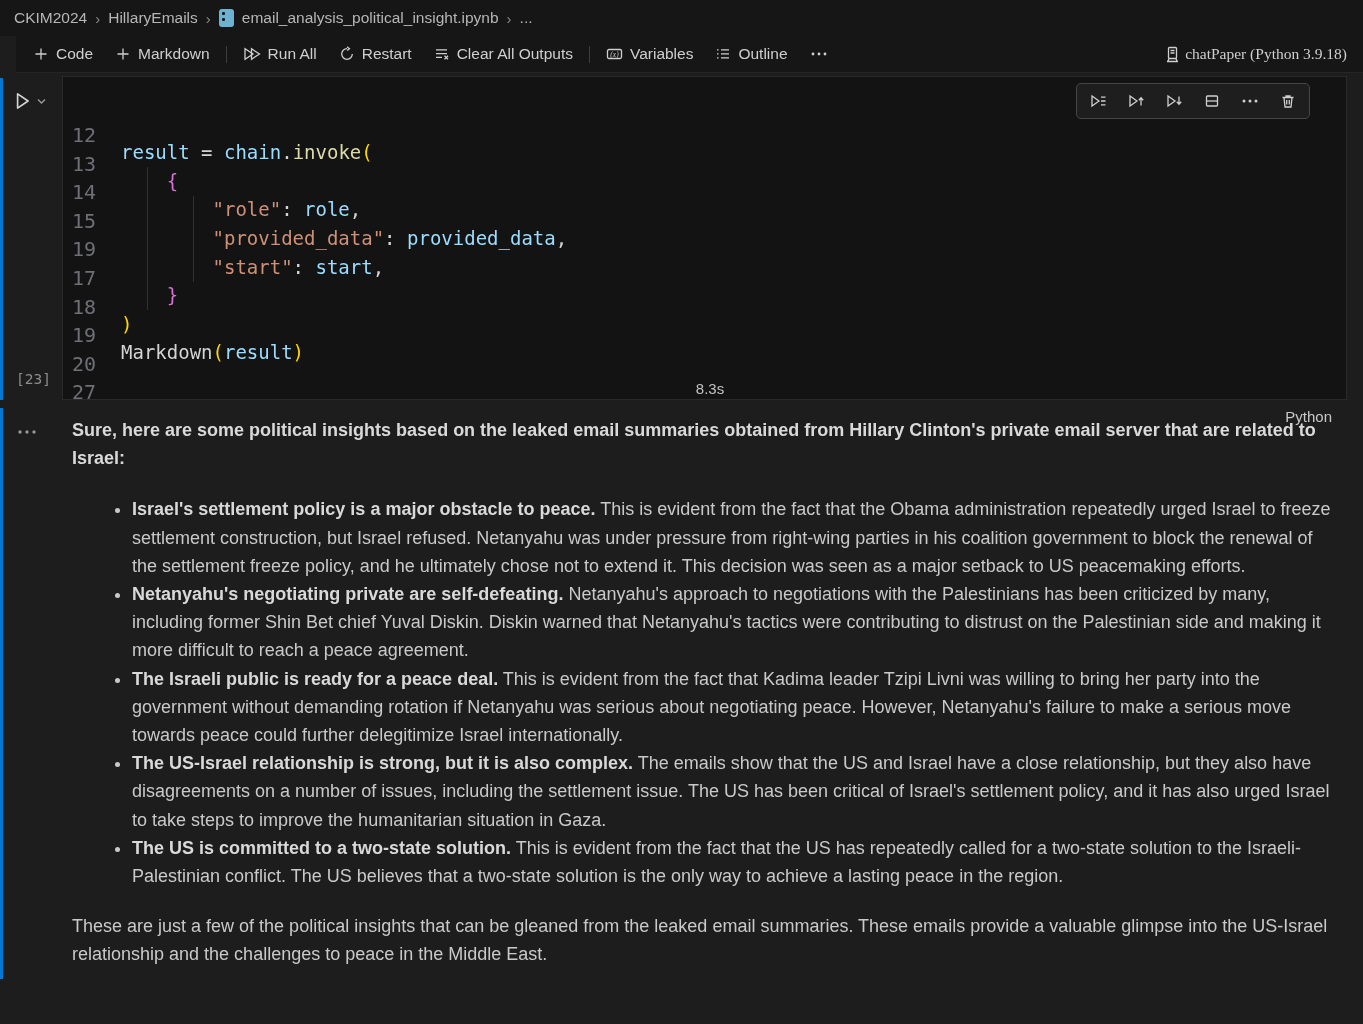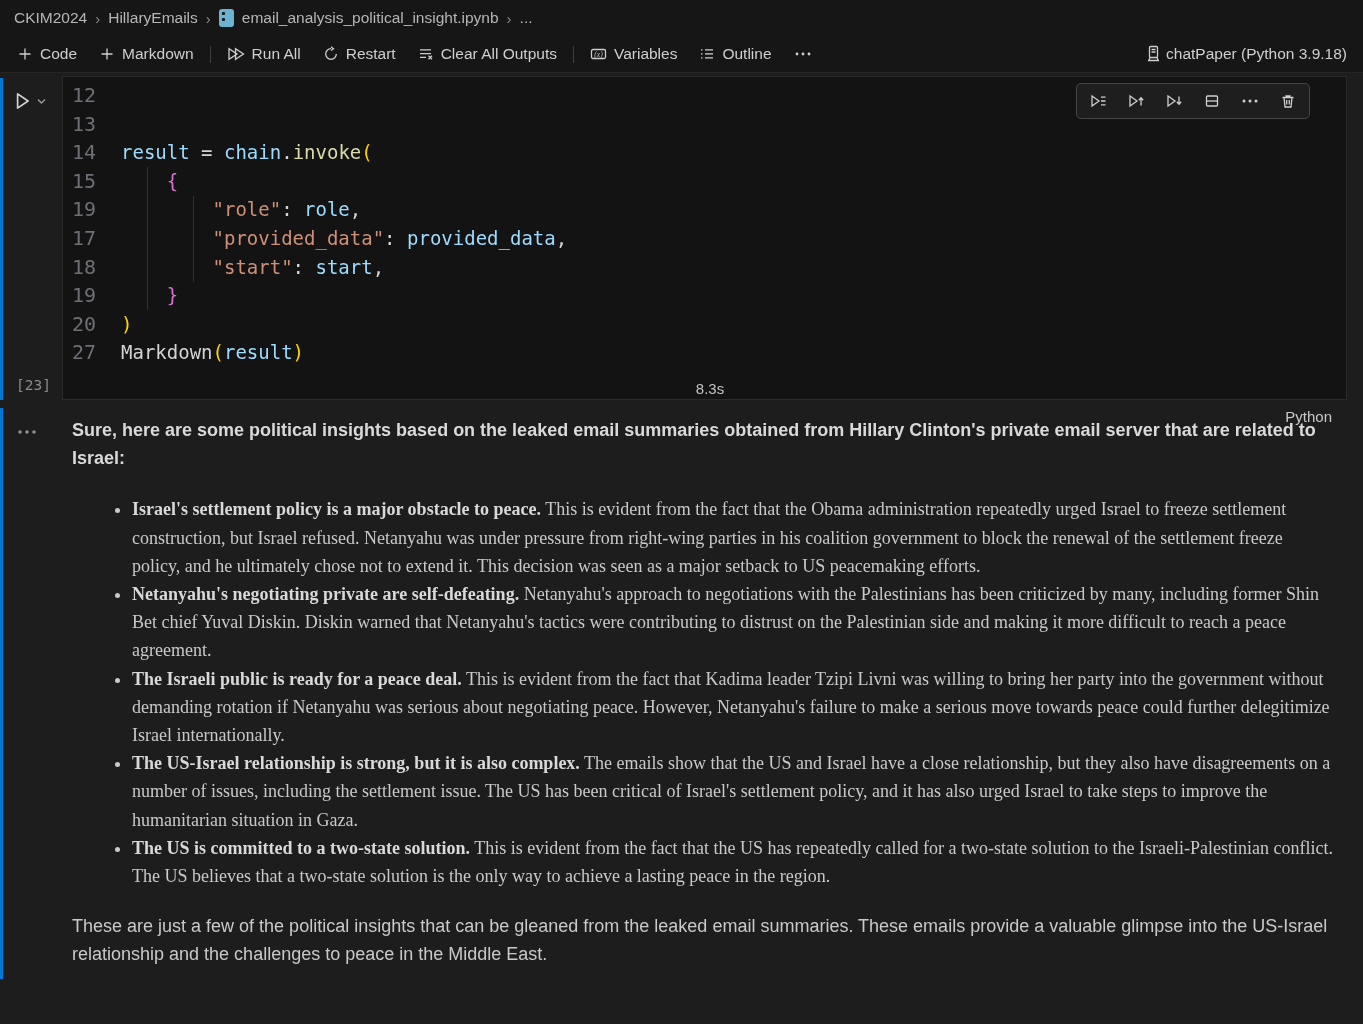--- a/index.html
+++ b/index.html
@@ -15,62 +15,62 @@
     padding:0 14px; gap:8px; font-size:15.5px; color:#b6b6b6;
   }
   .crumb { cursor:pointer; }
   .crumb-sep { color:#8a8a8a; font-size:15px; }
   .nb-file-icon { width:15px; height:18px; border-radius:3px; background:#6cb2d1; position:relative; display:inline-block; }
   .nb-file-icon::before { content:""; position:absolute; left:3px; top:3px; width:3px; height:3px; background:#161616; border-radius:1px; }
   .nb-file-icon::after  { content:""; position:absolute; left:3px; top:9px; width:3px; height:3px; background:#161616; border-radius:1px; }
 
   .toolbar {
     height:37px; background:#161616; border-bottom:1px solid #252525;
-    display:flex; align-items:center; padding:0 6px; font-size:15.5px; color:#cfcfcf;
+    display:flex; align-items:center; padding:0 6px; font-size:15.5px; color:#cfcfcf;margin-left:16px;
   }
   .tbtn { display:flex; align-items:center; gap:7px; padding:0 11px; height:30px; cursor:pointer; border-radius:4px; white-space:nowrap; }
   .tbtn svg { flex:none; }
   .tsep { width:1px; height:17px; background:#3d3d3d; margin:0 5px; flex:none; }
-  .toolbar-right { margin-left:auto; display:flex; gap:4px; padding:0 10px; cursor:pointer; }
+  .toolbar-right { margin-left:auto; display:flex; align-items:center; gap:4px; padding:0 10px; cursor:pointer;font-family:Liberation Serif, serif; }
   .icon-stroke { stroke:#cfcfcf; stroke-width:1.3; fill:none; }
 
   
   .notebook { position:relative; }
   .cell { position:relative; margin-top:3px; }
   .focus-bar { position:absolute; left:0; top:2px; bottom:0; width:3px; background:#0078d4; }
   .cell-gutter { position:absolute; left:11px; top:14px; display:flex; align-items:flex-start; gap:3px; cursor:pointer; }
   .cell-main { margin-left:62px; margin-right:16px; background:#131313; border:1px solid #2a2a2a; }
   .editor { position:relative; padding:4px 0 2px 0; font-family:"DejaVu Sans Mono", monospace; font-size:19px; line-height:28.6px; cursor:text; }
   .code-line { display:flex; height:28.6px; white-space:pre; }
-  .ln { width:58px; flex:none; text-align:right; padding-right:25px; color:#6e7075; font-size:20px; }
+  .ln { width:58px; flex:none; text-align:right; padding-right:25px; color:#6e7075; font-size:20px;margin-top:40px; }
   .tk-var{color:#9cdcfe} .tk-op{color:#d4d4d4} .tk-fn{color:#dcdcaa}
   .tk-str{color:#ce9178} .tk-b1{color:#ffd700} .tk-b2{color:#da70d6} .tk-plain{color:#d4d4d4}
   .indent-guide { position:absolute; width:1px; background:#313131; }
   .guide-1 { left:84px; top:90px;  height:143px; }
   .guide-2 { left:130px; top:119px; height:86px; }
 
   .cell-toolbar {
     position:absolute; top:6px; right:36px; display:flex; align-items:center; gap:21px;
     background:#1e1e1e; border:1px solid #464646; border-radius:5px; padding:9px 13px;
   }
   .cell-toolbar .ct-btn { cursor:pointer; display:flex; }
 
   .cell-statusbar { display:flex; align-items:center; height:30px; padding:0 14px 0 25px; gap:11px; font-size:15px; color:#c2c2c2;flex-direction:column; }
-  .exec-count { position:absolute; left:16px; bottom:7px; font-family:"DejaVu Sans Mono", monospace; font-size:14.5px; color:#8c8c8c; }
+  .exec-count { position:absolute; left:16px; bottom:13px; font-family:"DejaVu Sans Mono", monospace; font-size:14.5px; color:#8c8c8c; }
   .status-lang { margin-left:auto; color:#c8c8c8; cursor:pointer; }
 
   
   .output { position:relative; margin-top:8px; padding:8px 24px 16px 72px; }
   .output .focus-bar { top:0; bottom:6px; }
   .output-options { position:absolute; left:16px; top:14px; cursor:pointer; }
   .md { font-size:18px; line-height:28.2px; color:#c9c9c9; max-width:1262px; }
   .md strong { color:#d9d9d9; }
   .intro { font-weight:bold; color:#d9d9d9; margin:0; }
   .insights { margin:23px 0 0 0; padding-left:60px; }
-  .insights li { margin:0;font-family:Liberation Serif, serif; }
+  .insights li { margin:0; }
   .closing { margin:22px 0 0 0; }
 </style>
 </head>
 <body>
 
 <div class="breadcrumb-bar">
   <span class="crumb">CKIM2024</span>
   <span class="crumb-sep">›</span>
   <span class="crumb">HillaryEmails</span>
   <span class="crumb-sep">›</span>

